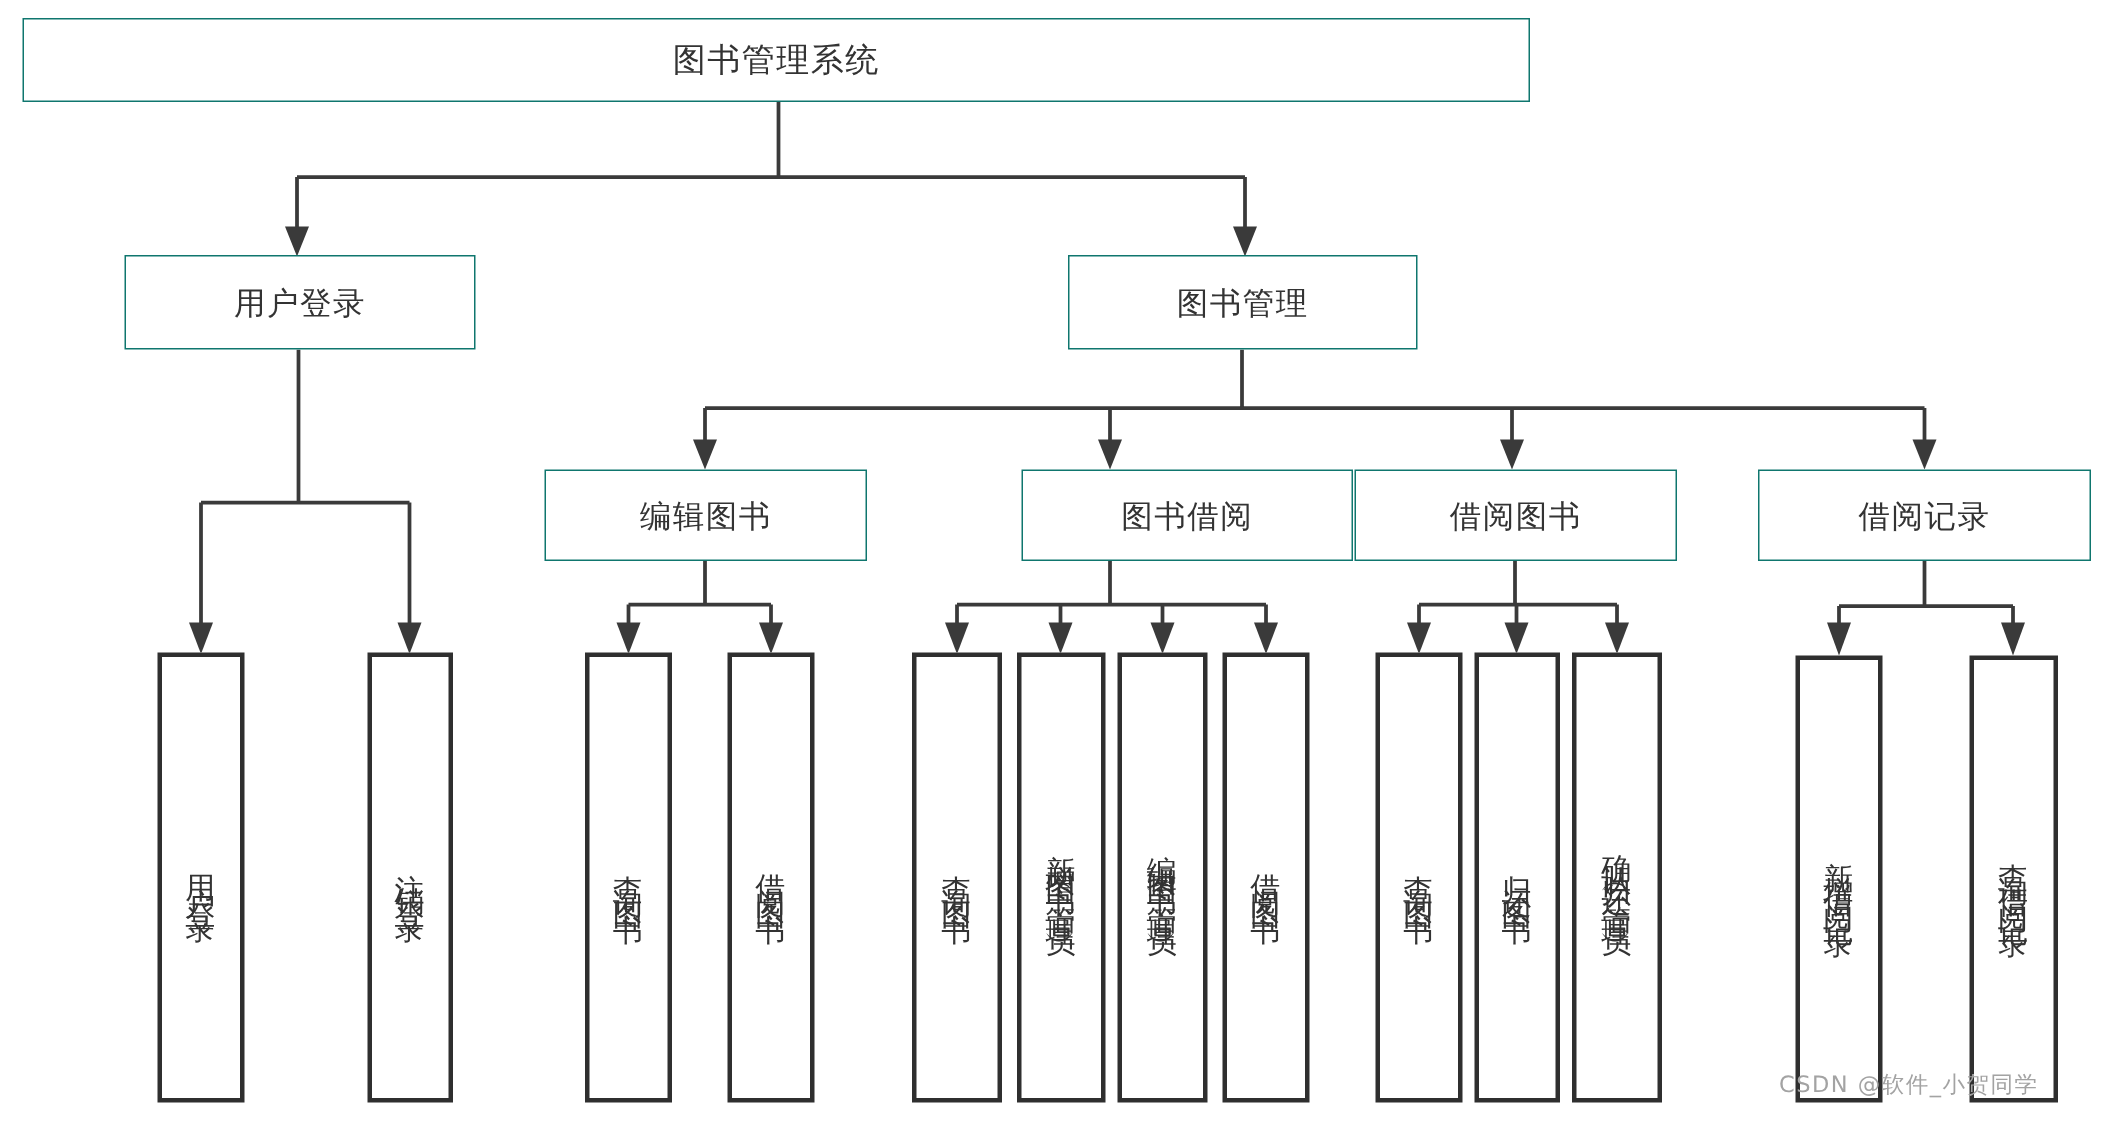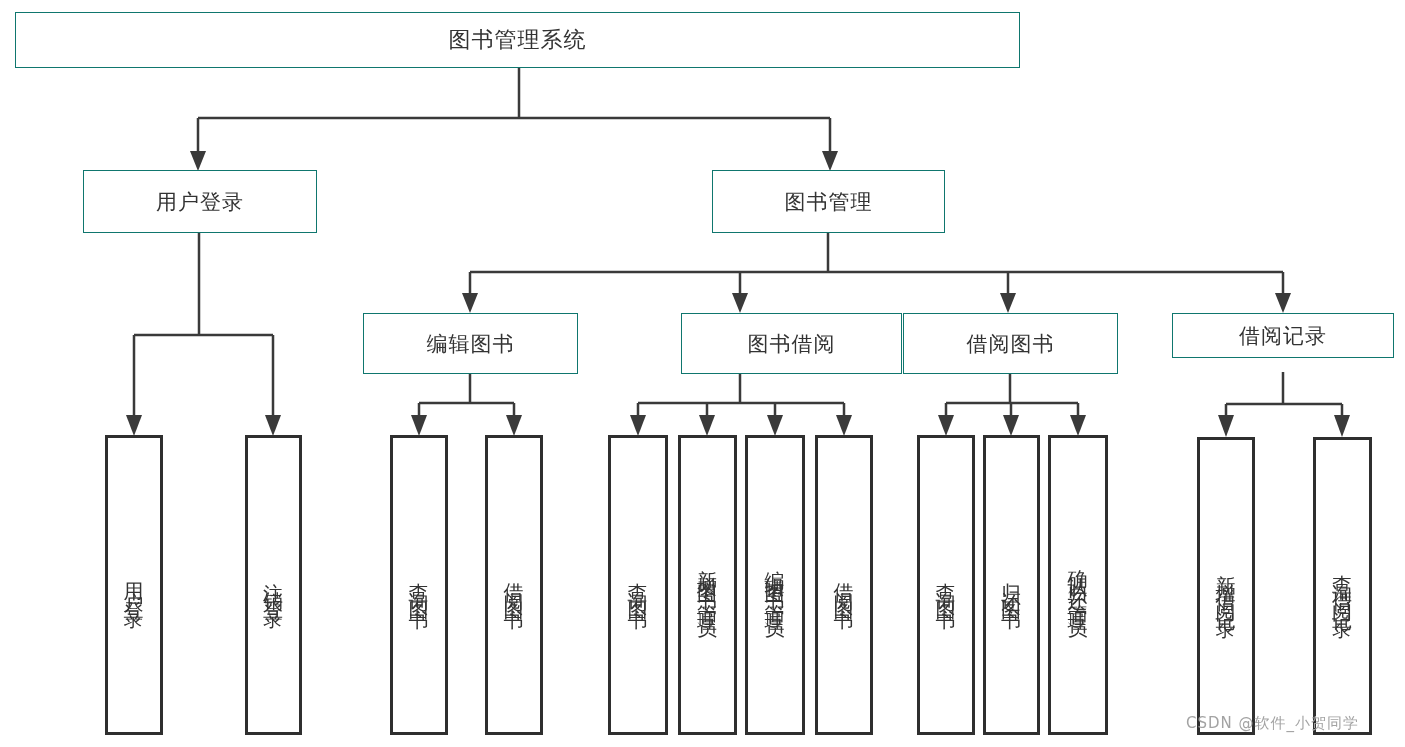--- a/index.html
+++ b/index.html
@@ -110,21 +110,21 @@
   </svg>
 
   <div class="node" style="left:15px; top:12px; width:1005px; height:56px; font-size:22px;">图书管理系统</div>
 
   <div class="node" style="left:83px; top:170px; width:234px; height:63px;">用户登录</div>
   <div class="node" style="left:712px; top:170px; width:233px; height:63px;">图书管理</div>
 
   <div class="node" style="left:363px; top:313px; width:215px; height:61px;">编辑图书</div>
   <div class="node" style="left:633px; top:313px; width:221px; height:61px;margin-left:48px;">图书借阅</div>
   <div class="node" style="left:903px; top:313px; width:215px; height:61px;">借阅图书</div>
-  <div class="node" style="left:1172px; top:313px; width:222px; height:45px;">借阅记录</div>
+  <div class="node" style="left:1172px; top:313px; width:222px; height:61px;">借阅记录</div>
 
   <div class="vnode" style="left:105px; top:435px; width:58px; height:300px;">用户登录</div>
   <div class="vnode" style="left:245px; top:435px; width:57px; height:300px;">注销登录</div>
 
   <div class="vnode" style="left:390px; top:435px; width:58px; height:300px;">查询图书</div>
   <div class="vnode" style="left:485px; top:435px; width:58px; height:300px;">借阅图书</div>
 
   <div class="vnode" style="left:608px; top:435px; width:60px; height:300px;">查询图书</div>
   <div class="vnode" style="left:678px; top:435px; width:59px; height:300px; letter-spacing:7px;">新增图书（管理员）</div>
   <div class="vnode" style="left:745px; top:435px; width:60px; height:300px; letter-spacing:7px;">编辑图书（管理员）</div>

